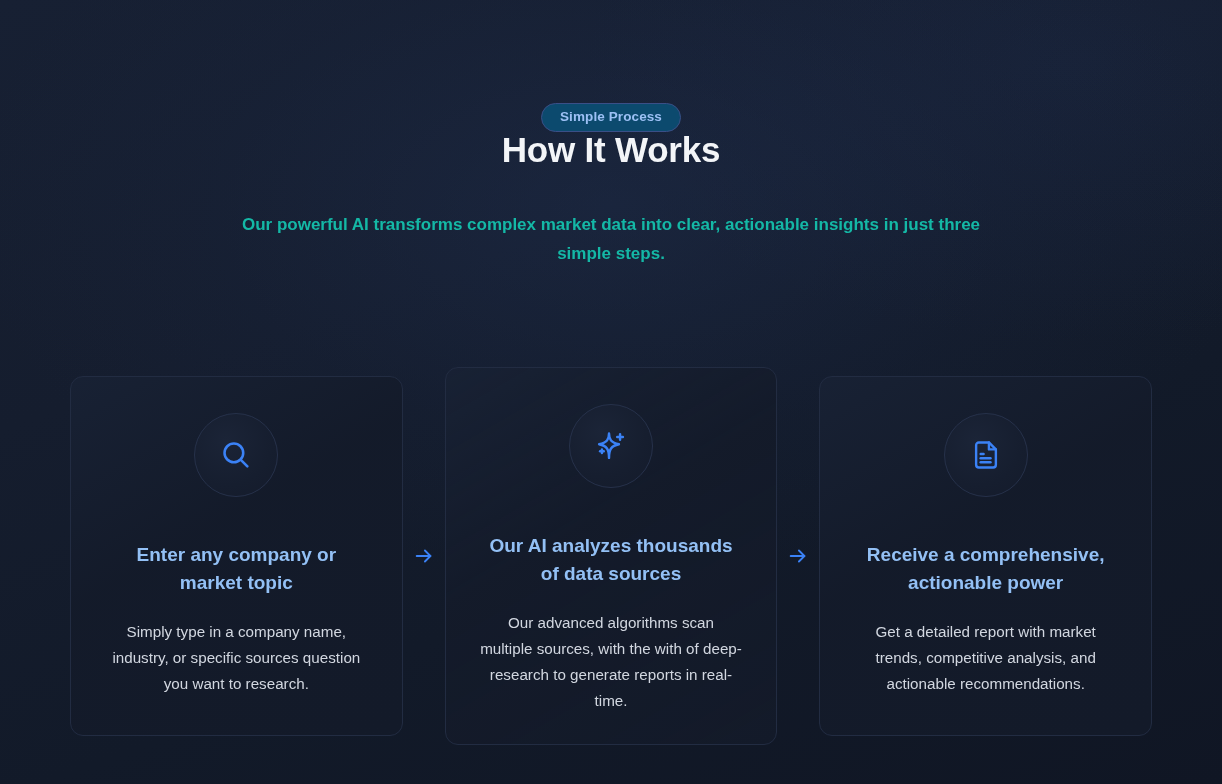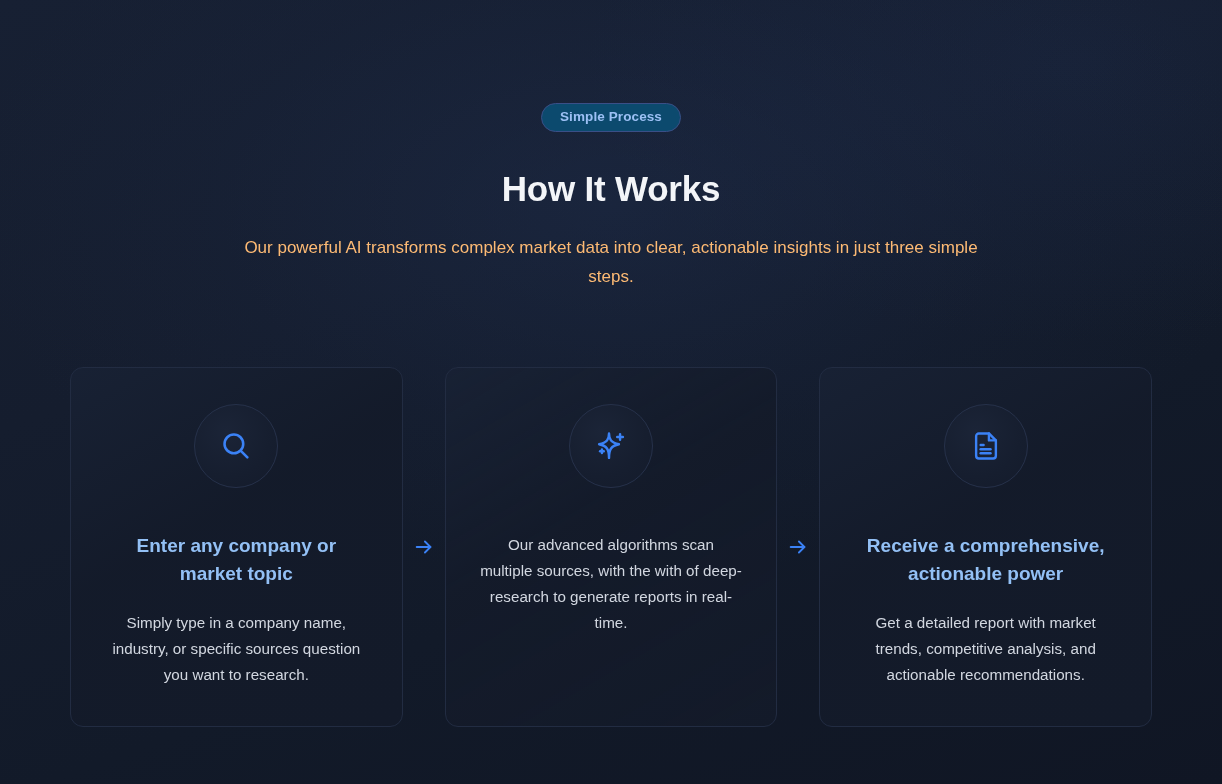--- a/index.html
+++ b/index.html
@@ -42,35 +42,34 @@
     background: #0c4a6e;
     border: 1px solid #3a4f87;
     color: #9cc0f5;
     font-size: 13.5px;
     font-weight: bold;
     letter-spacing: 0.1px;
     line-height: 1;
   }
 
   .title {
-    margin-top: 39px;
     font-size: 35px;
     font-weight: bold;
     color: #f3f5f8;
     letter-spacing: -0.2px;
     line-height: 1.05;
   }
 
   .subtitle {
-    margin: 27px auto 0;
+    margin: 43px auto 0;
     width: 740px;
     font-size: 17px;
     line-height: 28.5px;
-    color: #fdba74;
-    font-weight: normal;
+    color: #14b8a6;
+    font-weight: bold;
   }
 
   
   .steps {
     position: absolute;
     top: 367px;
     left: 70px;
     width: 1082px;
     display: flex;
     align-items: center;
@@ -172,20 +171,21 @@
         <span>
           <svg width="34" height="34" viewBox="0 0 24 24" fill="none" stroke="#3b82f6" stroke-width="1.7" stroke-linecap="round" stroke-linejoin="round">
             <path d="M10.6 3.2 C10.6 7.4 9.1 9.6 3.6 10.8 C9.1 12.0 10.6 14.2 10.6 20.4 C10.6 14.2 12.1 12.0 17.6 10.8 C12.1 9.6 10.6 7.4 10.6 3.2 Z"></path>
             <line x1="18.4" y1="3.6" x2="18.4" y2="7.6"></line>
             <line x1="16.4" y1="5.6" x2="20.4" y2="5.6"></line>
             <line x1="5.6" y1="14.4" x2="5.6" y2="17.0"></line>
             <line x1="4.3" y1="15.7" x2="6.9" y2="15.7"></line>
           </svg>
         </span>
       </div>
+      <div class="card-title">Our AI analyzes thousands of data sources</div>
       <div class="card-desc">Our advanced algorithms scan multiple sources, with the with of deep-research to generate reports in real-time.</div>
     </div>
 
     <div class="arrow">
       <span>
         <svg width="22" height="22" viewBox="0 0 24 24" fill="none" stroke="#3b82f6" stroke-width="2" stroke-linecap="round" stroke-linejoin="round">
           <line x1="4" y1="12" x2="19" y2="12"></line>
           <polyline points="13,6 19,12 13,18"></polyline>
         </svg>
       </span>

